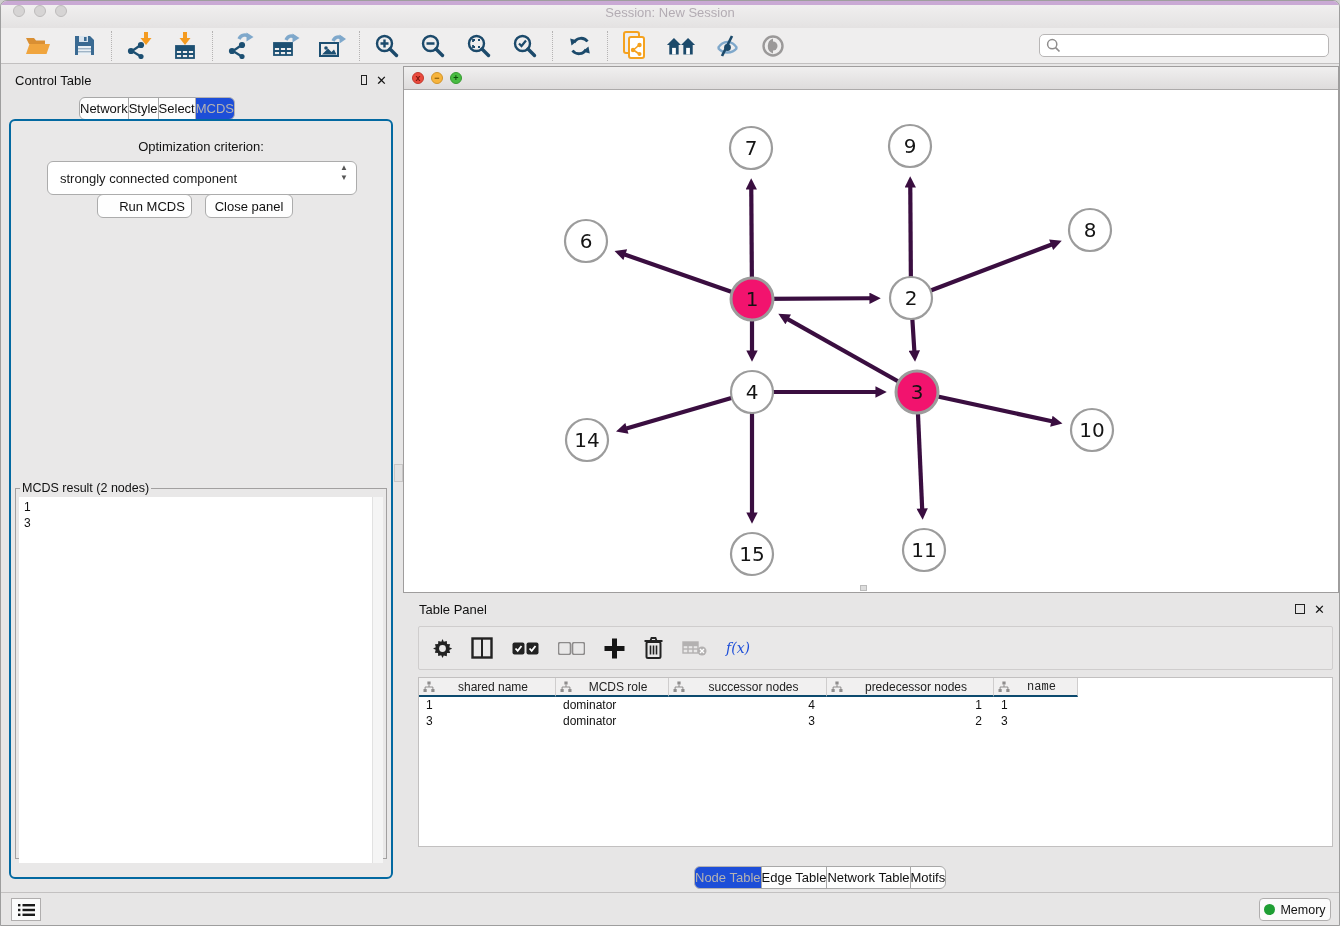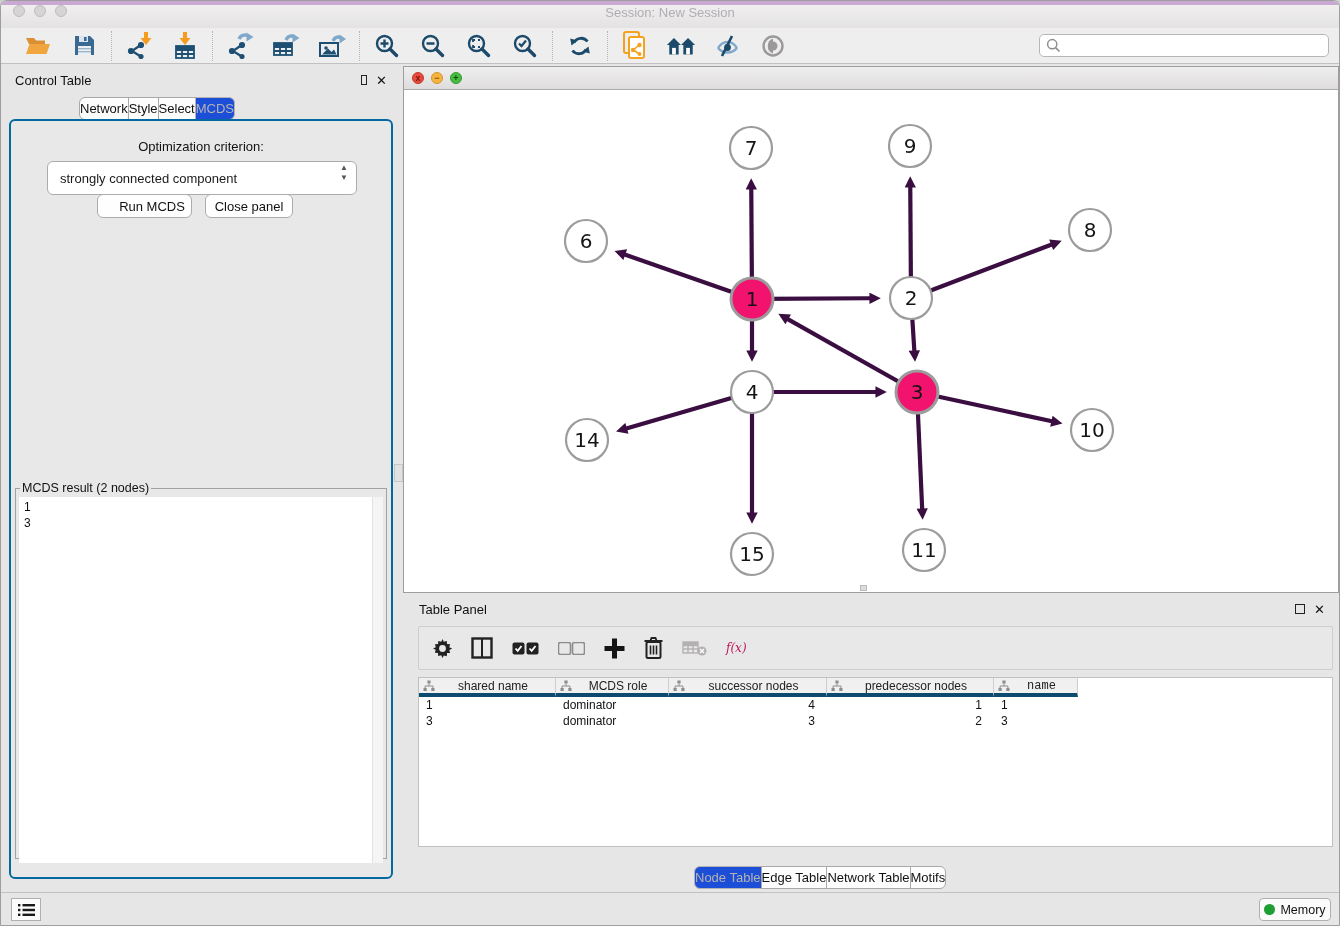--- a/index.html
+++ b/index.html
@@ -96,28 +96,28 @@
     background:#E2E1E1; border:1px solid #C8C6C6;
   }
   
   .tp-header { position:absolute; left:404px; top:596px; width:936px; height:24px; display:flex; align-items:center; }
   .tp-toolbar {
     position:absolute; left:417px; top:625px; width:915px; height:44px;
     background:#E9E8E8; border:1px solid #CFCDCD; border-radius:2px;
     display:flex; align-items:center; gap:19px; padding-left:14px;
   }
   .tp-icon { display:flex; align-items:center; justify-content:center; height:26px; }
-  .fx-label { font-family:"DejaVu Serif",serif; font-style:italic; font-size:12px; color:#be185d; }
+  .fx-label { font-family:"DejaVu Serif",serif; font-style:italic; font-size:14px; color:#1d4ed8; }
   .data-table {
     position:absolute; left:417px; top:676px; width:915px; height:170px;
     background:#fff; border:1px solid #C2C0C0; font-size:12px; overflow:hidden;
   }
   .thead { display:flex; height:19px; }
   .th {
-    background:#F1F0F0; border-right:1px solid #CFCDCD; border-bottom:4px solid #0c4a6e;
+    background:#F1F0F0; border-right:1px solid #CFCDCD; border-bottom:2px solid #0c4a6e;
     display:flex; align-items:center; position:relative; color:#222;
   }
   .th .th-label { flex:1; text-align:center; padding:0 4px 0 16px; }
   .th svg { position:absolute; left:4px; }
   .trow { display:flex; height:16px; line-height:16px; color:#111; }
   .td { overflow:hidden; white-space:nowrap; }
   .tp-tabs { left:693px; top:865px; }
   
   .status-bar {
     position:absolute; left:0; bottom:0; width:100%; height:33px;

